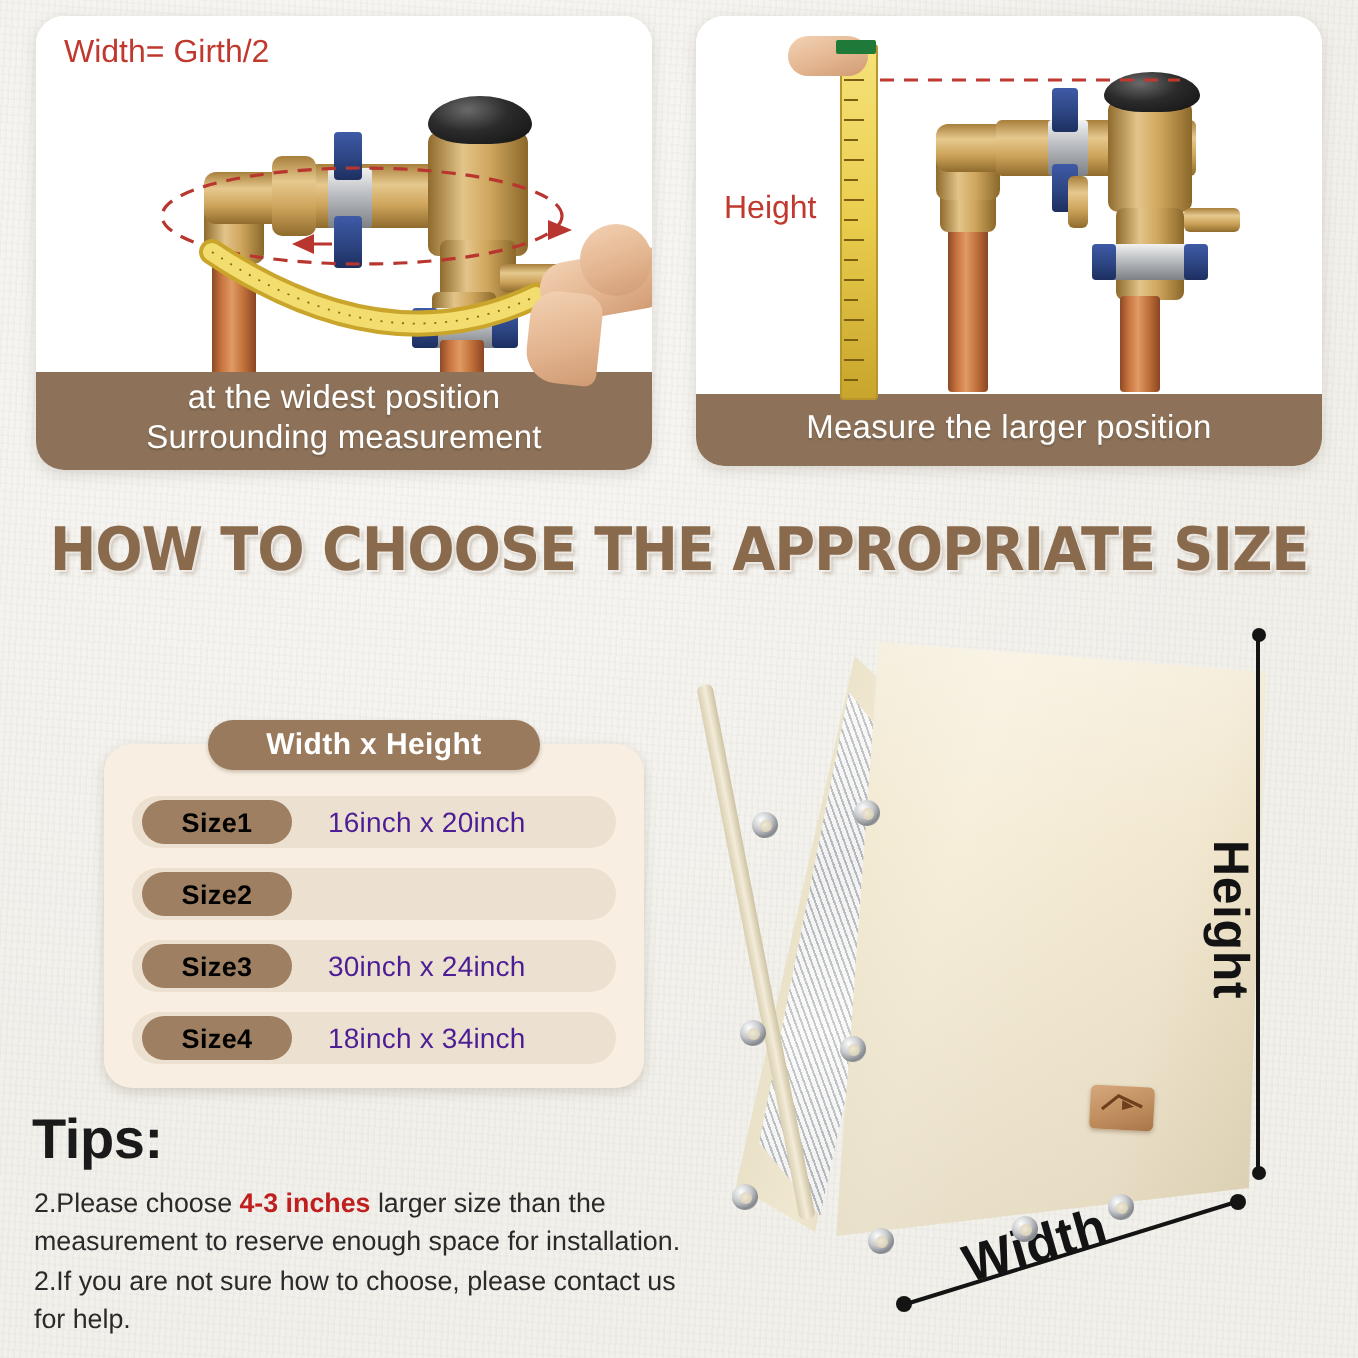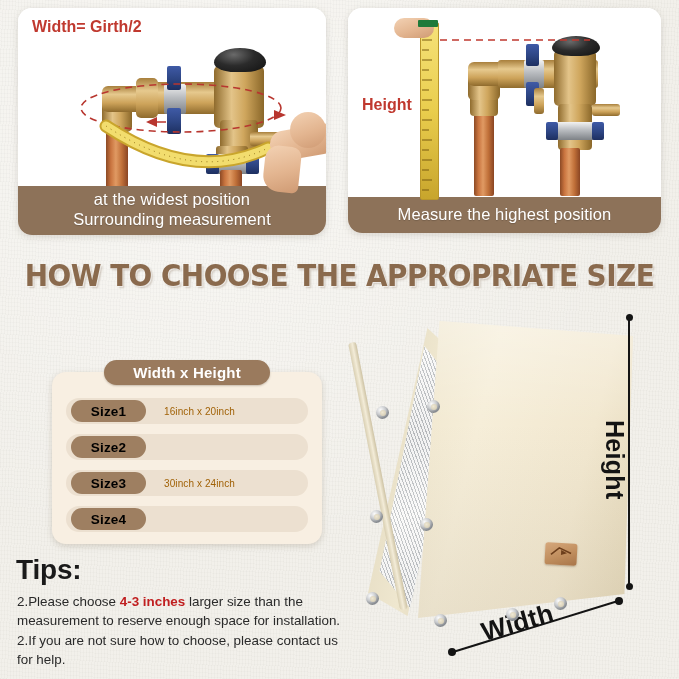--- a/index.html
+++ b/index.html
@@ -22,21 +22,21 @@
   
   .photo-panel{
     position:absolute;top:8px;
     background:#ffffff;
     border-radius:14px;
     overflow:hidden;
     box-shadow:0 2px 7px rgba(120,110,95,0.22);
   }
   #panel-left{left:18px;width:308px;height:227px;}
   #panel-right{left:348px;width:313px;height:225px;}
-  .photo-area{position:absolute;left:0;right:0;top:0;bottom:0;background:#fff;overflow:hidden;font-weight:bold;}
+  .photo-area{position:absolute;left:0;right:0;top:0;bottom:0;background:#fff;overflow:hidden;}
   .caption-bar{
     position:absolute;left:0;right:0;bottom:0;
     background:#8d7259;
     color:#fff;
     text-align:center;
     font-size:16.5px;
     line-height:1.16;
     letter-spacing:.1px;
     display:flex;align-items:center;justify-content:center;
     text-shadow:0 1px 1px rgba(0,0,0,.18);
@@ -118,21 +118,21 @@
   .size-pill{
     position:absolute;left:5px;top:2px;width:75px;height:22px;
     background:#9e7f61;border-radius:11px;
     color:#000000;font-weight:bold;font-size:13.5px;
     display:flex;align-items:center;justify-content:center;
     letter-spacing:.2px;
   }
   .size-value{
     position:absolute;left:98px;top:0;height:26px;
     display:flex;align-items:center;
-    color:#a16207;font-size:10px;letter-spacing:.1px;
+    color:#4c1d95;font-size:14px;letter-spacing:.1px;
   }
 
   
   #tips-title{
     position:absolute;left:16px;top:554px;
     font-size:28px;font-weight:bold;color:#1a1a1a;letter-spacing:-.2px;
   }
   #tips-body{
     position:absolute;left:17px;top:592px;width:335px;
     font-size:13.4px;line-height:1.45;color:#2a2a2a;
@@ -312,40 +312,41 @@
       <div class="blackcap" style="left:204px;top:28px;width:48px;height:20px;"></div>
       <div class="brass-v" style="left:210px;top:96px;width:34px;height:46px;border-radius:4px;"></div>
       <div class="silverband" style="left:206px;top:114px;width:42px;height:18px;"></div>
       <div class="bluehandle" style="left:198px;top:114px;width:12px;height:18px;"></div>
       <div class="bluehandle" style="left:244px;top:114px;width:12px;height:18px;"></div>
       <div class="brass-h" style="left:244px;top:96px;width:28px;height:12px;border-radius:3px;"></div>
       <div class="copper" style="left:212px;top:140px;width:20px;height:48px;"></div>
     </div>
 
     <div class="caption-bar" id="caption-right">
-      <div>Measure the highest position</div>
+      <div>Measure the larger position</div>
     </div>
   </div>
 
   <div id="main-heading">HOW TO CHOOSE THE APPROPRIATE SIZE</div>
 
   <div id="size-card">
     <div class="size-row" style="top:26px;">
       <div class="size-pill">Size1</div>
       <div class="size-value">16inch x 20inch</div>
     </div>
     <div class="size-row" style="top:62px;">
       <div class="size-pill">Size2</div>
     </div>
     <div class="size-row" style="top:98px;">
       <div class="size-pill">Size3</div>
       <div class="size-value">30inch x 24inch</div>
     </div>
     <div class="size-row" style="top:134px;text-decoration:underline;">
       <div class="size-pill">Size4</div>
+      <div class="size-value">18inch x 34inch</div>
     </div>
   </div>
   <div id="tips-title">Tips:</div>
 
   <div id="size-header-pill">Width x Height</div>
   <div id="tips-body">
     <span>2.Please choose </span><span class="tip-red">4-3 inches</span><span> larger size than the measurement to reserve enough space for installation.</span>
     <span>2.If you are not sure how to choose, please contact us for help.</span>
   </div>
 

